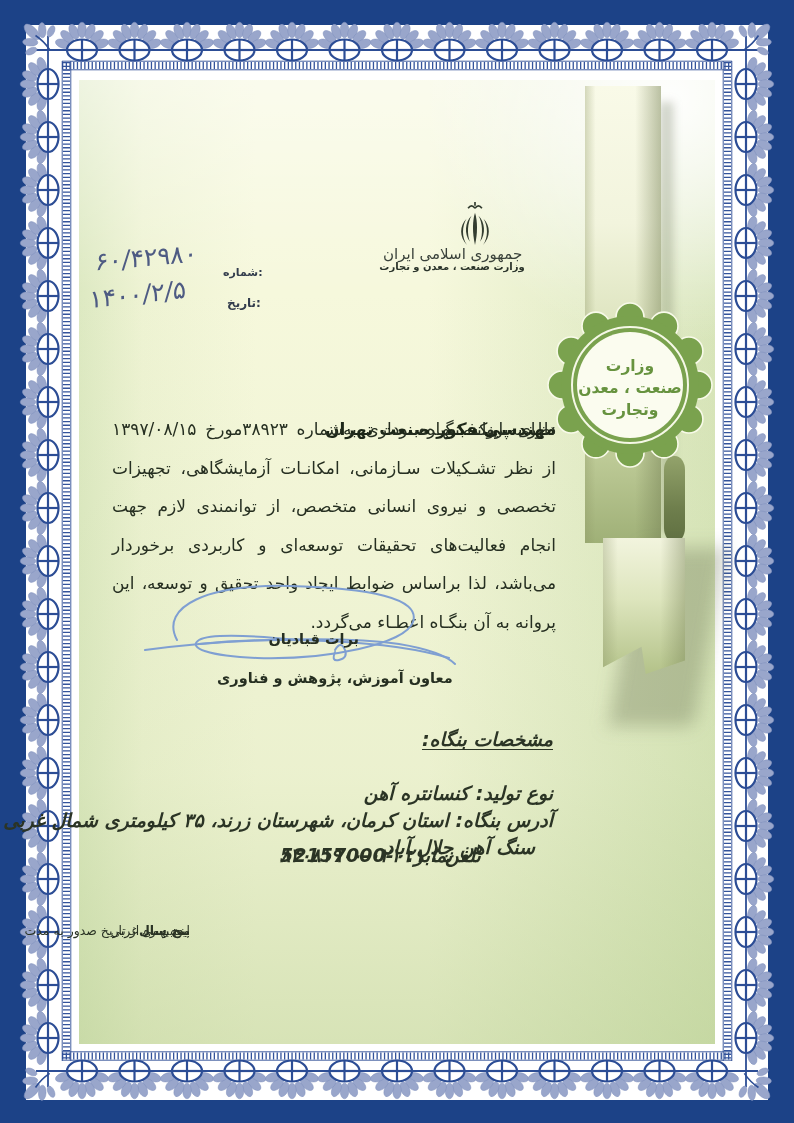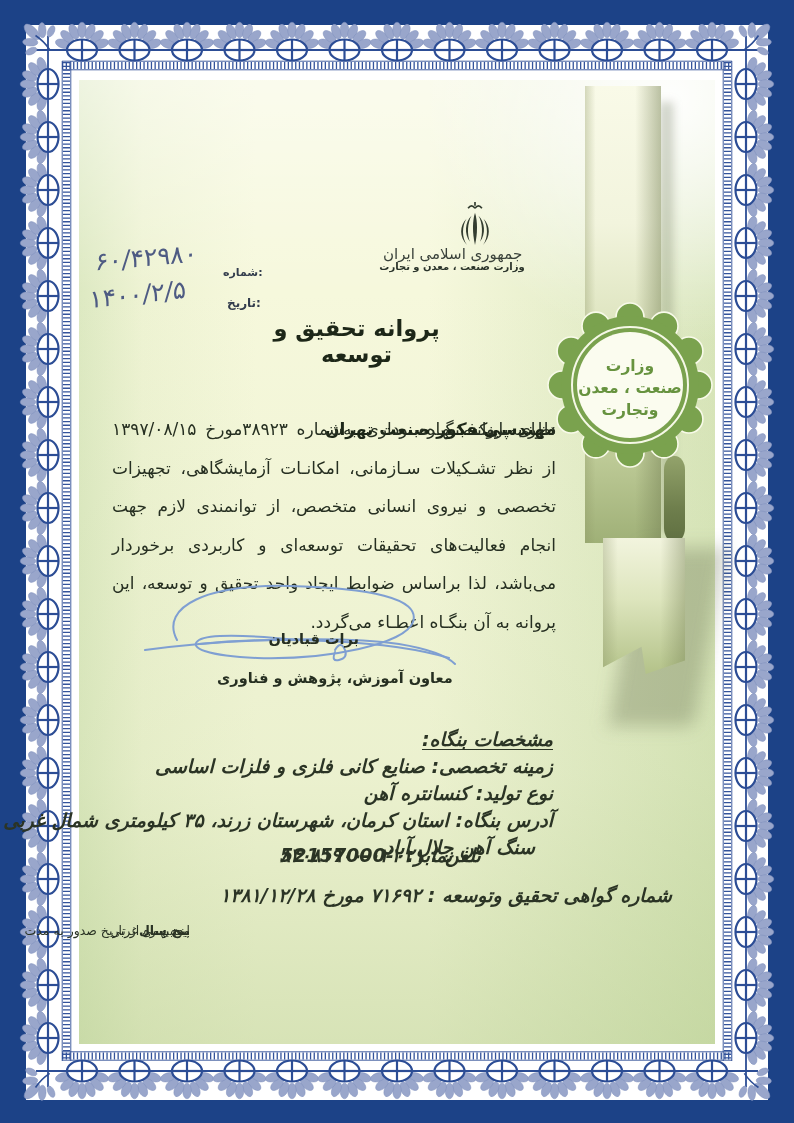--- a/index.html
+++ b/index.html
@@ -236,49 +236,46 @@
   </svg>
 
   <div class="country">جمهوری اسلامی ایران</div>
   <div class="ministry">وزارت صنعت ، معدن و تجارت</div>
 
   <div class="num-label">شماره:</div>
   <div class="handwrite num-value">۶۰/۴۲۹۸۰</div>
   <div class="date-label">تاریخ:</div>
   <div class="handwrite date-value">۱۴۰۰/۲/۵</div>
 
-  <div class="doc-title">پروانه تحقیق و توسعه</div>
 
   <div class="body-text">
       <span>نظر به اینکه بنگـاه </span>
       <span class="bold">مهندسی فکور صنعت تهران</span>
       <span> دارای پروانـه بهـره‌بـرداری به‌شماره ۳۸۹۲۳مورخ ۱۳۹۷/۰۸/۱۵ از نظر تشـکیلات سـازمانی، امکانـات آزمایشگاهی، تجهیزات تخصصی و نیروی انسانی متخصص، از توانمندی لازم جهت انجام فعالیت‌های تحقیقات  توسعه‌ای و کاربردی برخوردار می‌باشد، لذا براساس ضوابط ایجاد واحد تحقیق و توسعه، این پروانه به آن بنگـاه اعطـاء می‌گردد.</span>
     </div>
 
   <svg id="signature-svg" width="320" height="105" viewBox="0 0 320 105">
     <g fill="none" stroke="#7f9fd2" stroke-width="2" stroke-linecap="round">
       <path d="M38 62 C20 28 70 6 150 8 C230 10 282 20 274 44 C266 66 190 82 118 80 C70 78 48 70 60 62 C72 55 120 58 160 62"></path>
       <path d="M6 72 C90 60 210 58 260 66 C290 71 308 78 316 86"></path>
       <path d="M60 66 C140 58 250 62 310 80"></path>
       <path d="M196 72 q6 -10 10 0 q3 8 -6 10 q-8 2 -4 -8"></path>
     </g>
   </svg>
   <div class="signer-name">برات قبادیان</div>
   <div class="signer-role">معاون آموزش، پژوهش و فناوری</div>
 
   <div class="detail d-heading">مشخصات بنگاه:</div>
-  <div class="detail d-specialty">زمینه تخصصی: صنایع کانی فلزی و فلزات اساسی</div>
   <div class="detail d-production">نوع تولید: کنسانتره آهن</div>
   <div class="detail d-address1">آدرس بنگاه: استان کرمان، شهرستان زرند، ۳۵ کیلومتری شمال غربی شهرستان زرند، جنب معدن</div>
   <div class="detail d-address2">سنگ آهن جلال آباد</div>
   <div class="detail d-phone">
       <span>تلفن : ۰۲۱-52157000</span>
       <span class="gap"></span>
       <span>نمابر: ۰۲۱-۸۴۰۸۱۹۰۰</span>
     </div>
-  <div class="detail d-cert">شماره گواهی تحقیق وتوسعه : ۷۱۶۹۲ مورخ ۱۳۸۱/۱۲/۲۸</div>
   <div class="d-validity">
       <span>این بهـره از تاریخ صدور به مدت </span>
       <span class="bold">پنج سال</span>
       <span> معتبر می غربی.</span>
     </div>
 
 </div>
 
 </body></html>

